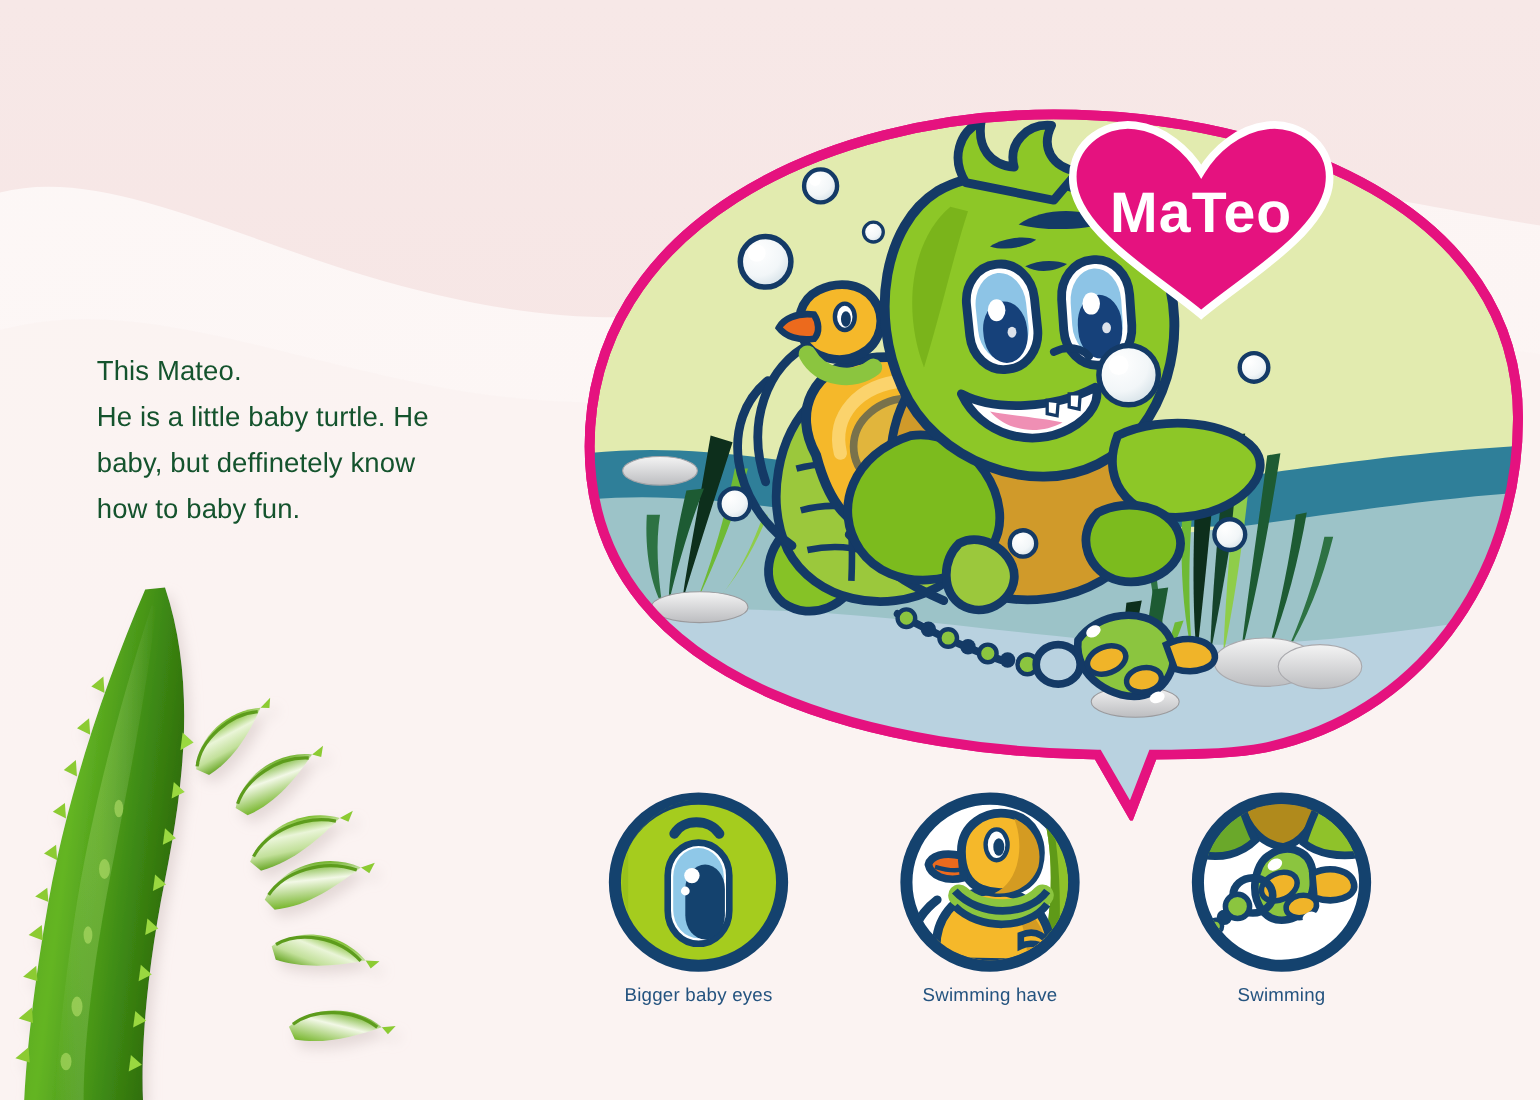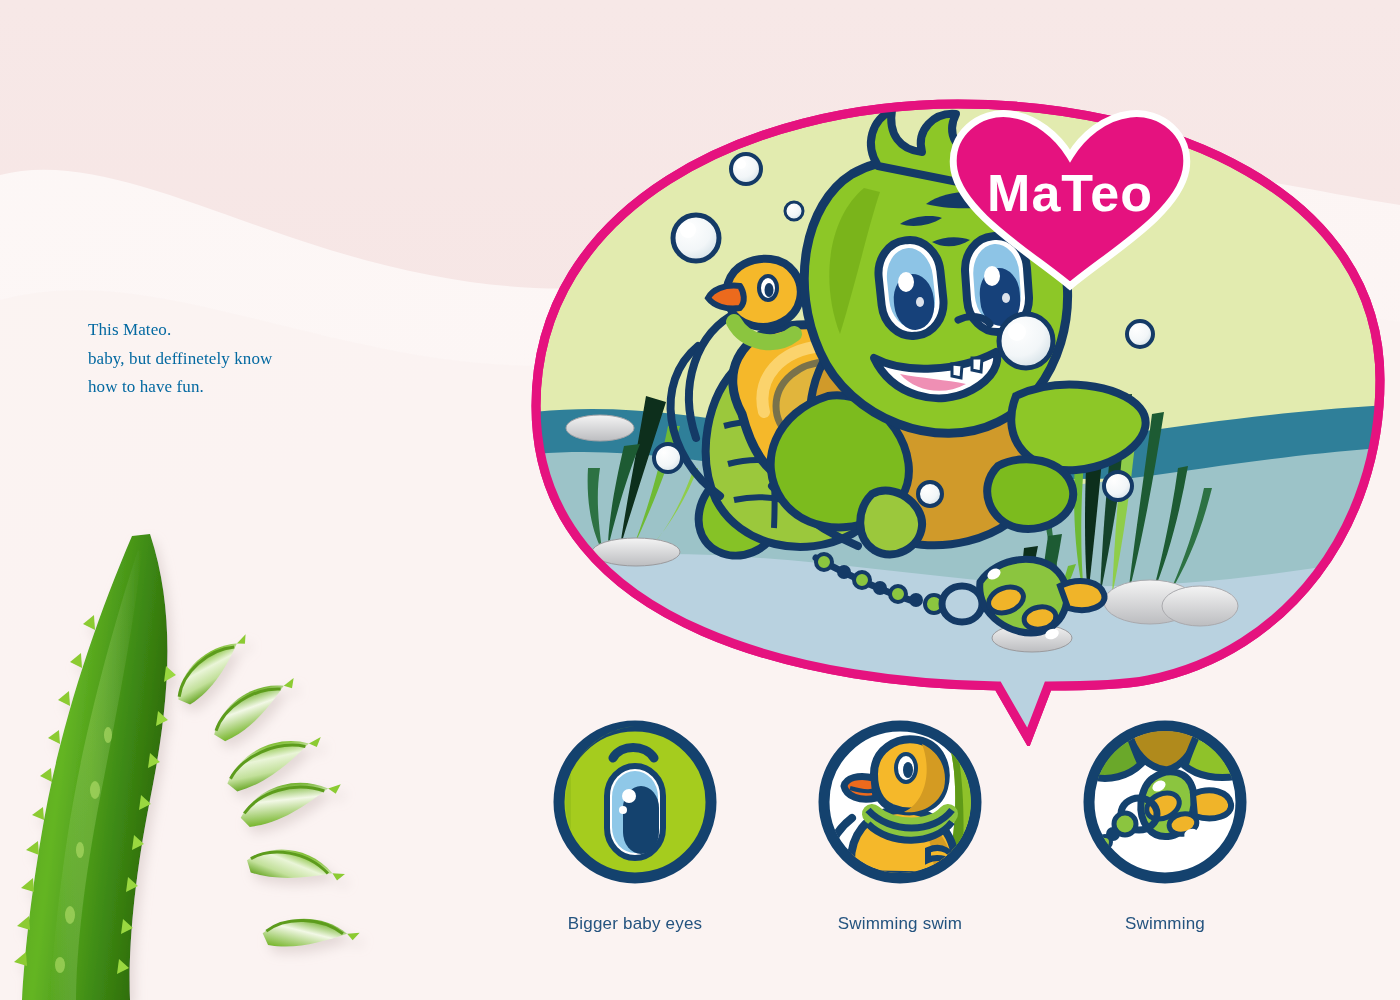--- a/index.html
+++ b/index.html
@@ -13,55 +13,54 @@
   #stage { position:absolute; inset:0; width:1400px; height:1000px; }
 
   
   .bg-layer { position:absolute; inset:0; }
 
   
   .desc-block {
     position:absolute;
     left:88px; top:316px;
     width:380px;
-    color:#0369a1;
-    font-size:17px;
+    color:#14532d;
+    font-size:25px;
     line-height:1.68;
     letter-spacing:.1px;
-    font-family:Liberation Serif, serif;
   }
   .desc-line { display:block; white-space:pre-wrap; }
 
   
   .features {
     position:absolute;
     left:520px; top:718px;
     width:760px;
     display:flex;
     justify-content:space-between;
     align-items:flex-start;
   }
   .feature { width:230px; display:flex; flex-direction:column; align-items:center; }
   .feature-icon { width:168px; height:168px; display:block; }
   .feature-label {
-    margin-top:28px;
+    margin-top:9px;
     color:#24537f;
     font-size:17px;
     text-align:center;
     letter-spacing:.2px;
   }
 
   
   .aloe-wrap { position:absolute; left:0px; top:520px; width:420px; height:480px; }
 
   
   .bubble-wrap { position:absolute; left:528px; top:96px; width:860px; height:650px; }
 
   
-  .badge-wrap { position:absolute; left:940px; top:104px; width:260px; height:190px; }
+  .badge-wrap { position:absolute; left:962px; top:104px; width:260px; height:190px; }
 </style>
 </head>
 <body>
 
 <div id="stage">
 
   <svg class="bg-layer" viewBox="0 0 1400 1000" preserveAspectRatio="none">
     <defs>
       <linearGradient id="bgGrad" x1="0" y1="0" x2="0" y2="1">
         <stop offset="0%" stop-color="#f7e8e7"></stop>
@@ -76,22 +75,23 @@
     <rect x="0" y="0" width="1400" height="1000" fill="url(#bgGrad)"></rect>
     <path d="M0,175 C90,152 200,210 330,250 C470,292 580,300 700,272
              C820,245 930,180 1060,168 C1180,157 1300,190 1400,205
              L1400,1000 L0,1000 Z" fill="url(#waveGrad)" opacity="0.95"></path>
     <path d="M0,300 C120,268 240,322 400,352 C560,382 700,360 860,330
              C1010,302 1180,288 1400,322 L1400,1000 L0,1000 Z" fill="#fbf3f2" opacity="0.9"></path>
   </svg>
 
   <div class="desc-block">
     <span class="desc-line">This Mateo.</span>
+    <span class="desc-line">He is a little baby turtle. He</span>
     <span class="desc-line">baby, but deffinetely know</span>
-    <span class="desc-line">how to have fun.</span>
+    <span class="desc-line">how to baby fun.</span>
   </div>
 
   <div class="aloe-wrap">
     <svg viewBox="0 0 420 480" width="420" height="480">
       <defs>
         <linearGradient id="leafG" x1="0" y1="0" x2="1" y2="0.4">
           <stop offset="0%" stop-color="#4f9a18"></stop>
           <stop offset="40%" stop-color="#64b524"></stop>
           <stop offset="75%" stop-color="#3f8c14"></stop>
           <stop offset="100%" stop-color="#2f6d0c"></stop>
@@ -469,21 +469,21 @@
           <path d="M56,96 C76,114 116,114 132,96" fill="none" stroke="#8bc53f" stroke-width="20" stroke-linecap="round"></path>
           <path d="M56,96 C76,114 116,114 132,96" fill="none" stroke="#14426e" stroke-width="28" stroke-linecap="round" opacity="0"></path>
           <path d="M52,92 C74,116 118,116 136,92" fill="none" stroke="#14426e" stroke-width="7"></path>
           <path d="M52,106 C74,128 118,128 136,104" fill="none" stroke="#14426e" stroke-width="7"></path>
 
           <path d="M36,100 C10,120 8,148 16,164" fill="none" stroke="#14426e" stroke-width="8" stroke-linecap="round"></path>
 
           <path d="M112,132 C126,126 138,134 138,146 C130,140 120,138 112,142 Z" fill="#f5b82a" stroke="#14426e" stroke-width="6"></path>
         </g>
       </svg>
-      <div class="feature-label">Swimming swim</div>
+      <div class="feature-label">Swimming have</div>
     </div>
 
     <div class="feature">
       <svg class="feature-icon" viewBox="0 0 168 168">
         <defs>
             <clipPath id="c3">
               <circle cx="84" cy="84" r="71"></circle>
             </clipPath>
           </defs>
         <circle cx="84" cy="84" r="76" fill="#ffffff" stroke="#14426e" stroke-width="11"></circle>

